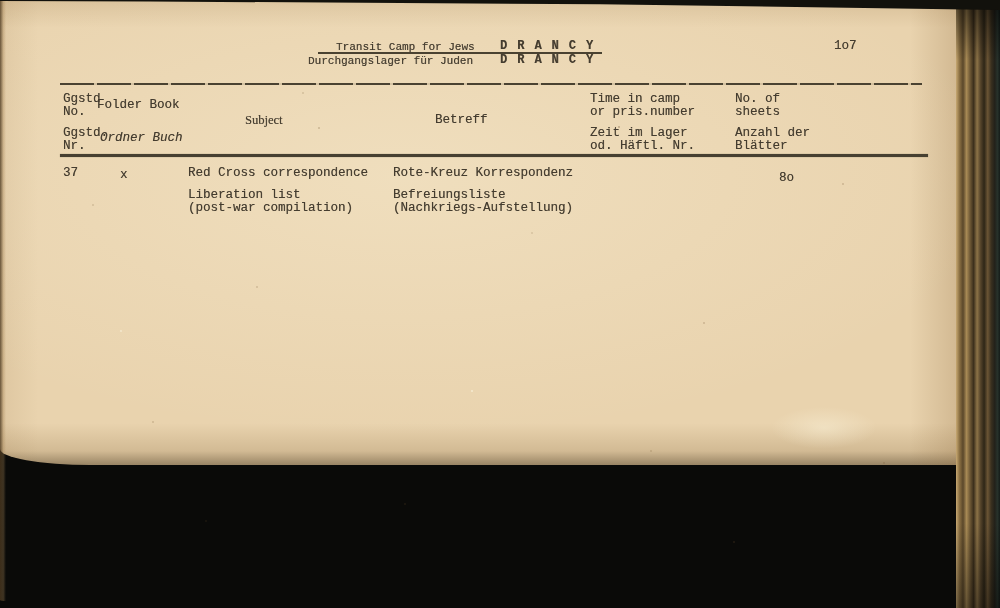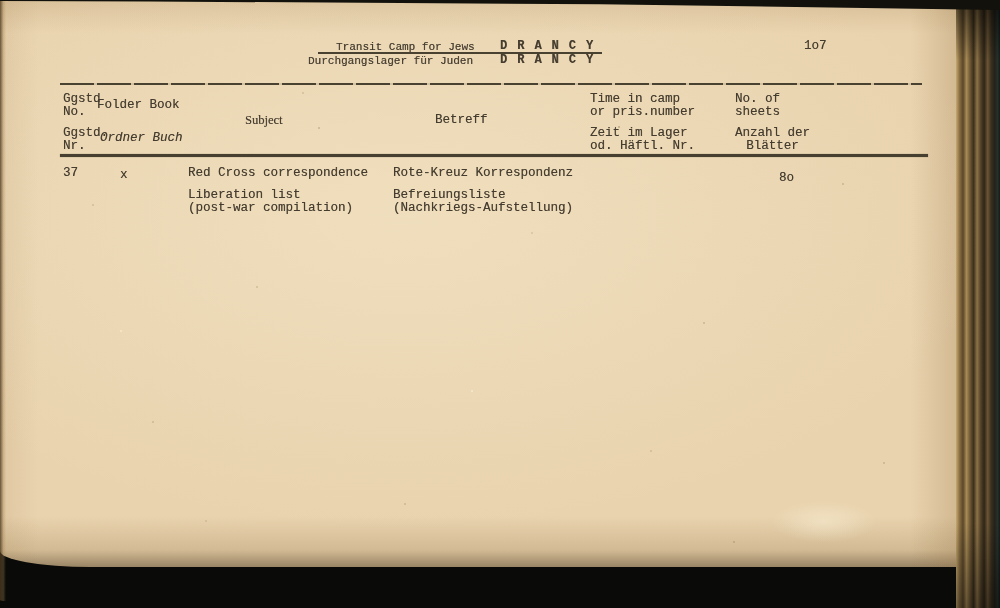--- a/index.html
+++ b/index.html
@@ -3,21 +3,21 @@
 <meta charset="utf-8">
 <style>
   html,body{margin:0;padding:0;}
   body{
     width:1000px;height:608px;position:relative;overflow:hidden;
     background:#0a0a08;
     font-family:"Liberation Mono","DejaVu Sans Mono",monospace;
   }
   
   .page{
-    position:absolute;left:0;top:0;width:958px;height:567px;
+    position:absolute;left:0;top:0;width:958px;height:465px;
     background-color:#e9d3ae;
     background-image:
       radial-gradient(90% 80% at 42% 38%, rgba(250,240,214,0.38), rgba(250,240,214,0) 70%),
       radial-gradient(70px 28px at 86% 92%, rgba(248,238,212,0.55), rgba(248,238,212,0) 75%),
       linear-gradient(to bottom, rgba(150,115,68,0.20), rgba(150,115,68,0) 6%),
       linear-gradient(to right, rgba(140,105,60,0.12), rgba(140,105,60,0) 4%),
       linear-gradient(to left, rgba(140,105,60,0.25), rgba(140,105,60,0) 5%),
       linear-gradient(to bottom, rgba(0,0,0,0) 91%, rgba(128,98,55,0.22) 97%, rgba(74,55,28,0.5) 100%);
     border-bottom-left-radius:90px 16px;
     border-top-right-radius:3px;
@@ -78,40 +78,40 @@
 
 <div class="page">
   <div class="speckles"></div>
   <div class="left-edge"></div>
 
   <span class="ink title" style="left:336px;top:41px;">Transit Camp for Jews</span>
   <span class="ink title drancy" style="left:500px;top:40px;">D R A N C Y</span>
   <div class="underline" style="left:318px;top:52px;width:284px;"></div>
   <span class="ink title" style="left:308px;top:55px;">Durchgangslager für Juden</span>
   <span class="ink title drancy" style="left:500px;top:54px;">D R A N C Y</span>
-  <span class="ink" style="left:804px;top:40px;">1o7</span>
+  <span class="ink" style="left:834px;top:40px;">1o7</span>
 
   <div class="rule" style="left:60px;top:83px;width:862px;"></div>
   <div class="rule rule-heavy" style="left:60px;top:154px;width:868px;"></div>
 
   <span class="ink" style="left:63px;top:93px;">Ggstd
 No.</span>
   <span class="ink" style="left:63px;top:127px;">Ggstd.
 Nr.</span>
   <span class="ink" style="left:97px;top:99px;">Folder Book</span>
   <span class="ink" style="left:100px;top:132px;font-style:italic;">Ordner Buch</span>
   <span class="ink" style="left:245px;top:114px;font-family:Liberation Serif, serif;">Subject</span>
   <span class="ink" style="left:435px;top:114px;">Betreff</span>
   <span class="ink" style="left:590px;top:93px;">Time in camp
 or pris.number</span>
   <span class="ink" style="left:590px;top:127px;">Zeit im Lager
 od. Häftl. Nr.</span>
   <span class="ink" style="left:735px;top:93px;">No. of
 sheets</span>
-  <span class="ink" style="left:735px;top:127px;text-align:center;">Anzahl der
+  <span class="ink" style="left:735px;top:127px;">Anzahl der
 Blätter</span>
 
   <div>
     <span class="ink" style="left:63px;top:167px;">37</span>
     <span class="ink" style="left:120px;top:169px;">x</span>
     <span class="ink" style="left:188px;top:167px;">Red Cross correspondence</span>
     <span class="ink" style="left:188px;top:189px;">Liberation list
 (post-war compilation)</span>
     <span class="ink" style="left:393px;top:167px;">Rote-Kreuz Korrespondenz</span>
     <span class="ink" style="left:393px;top:189px;">Befreiungsliste

